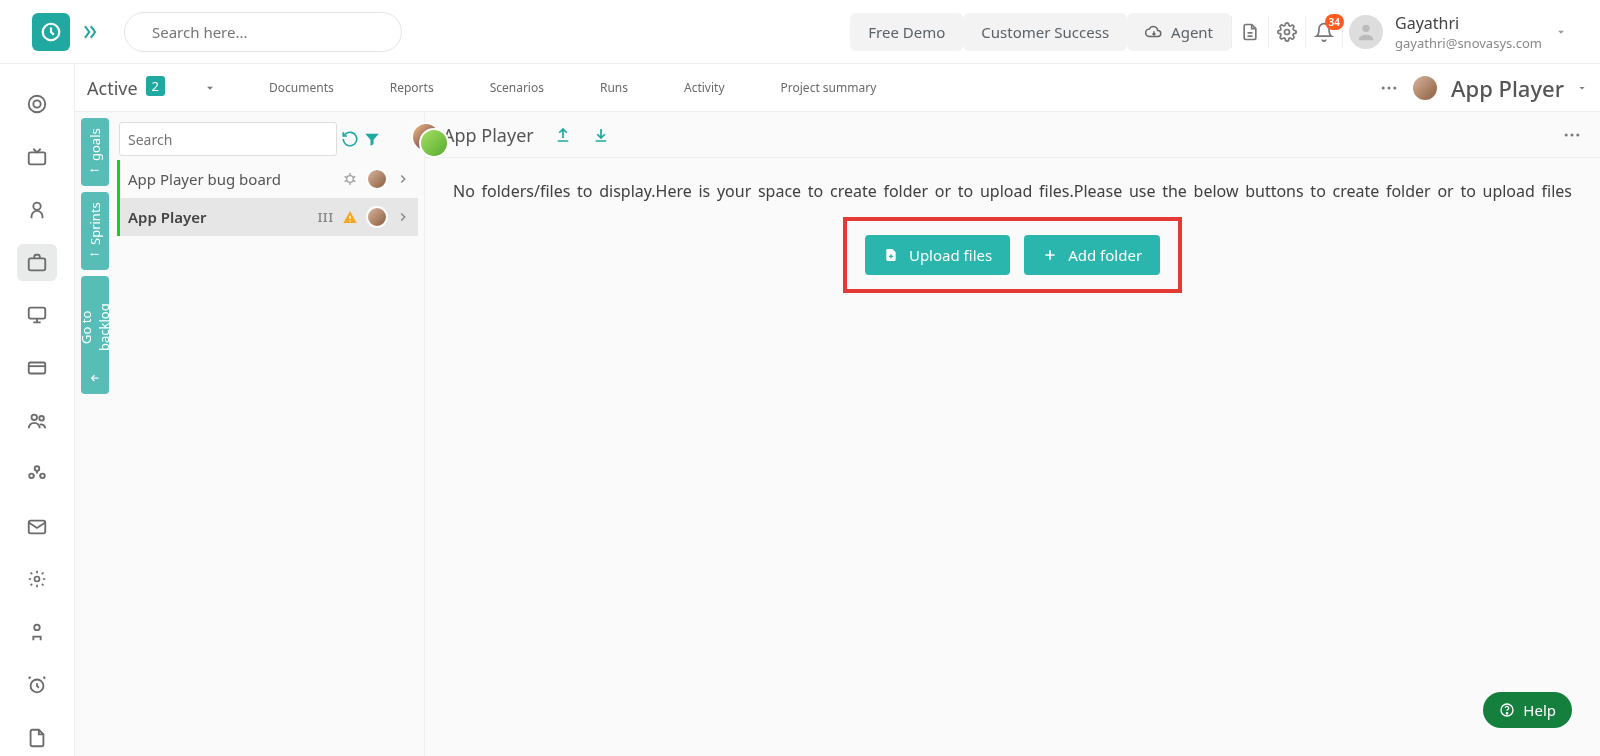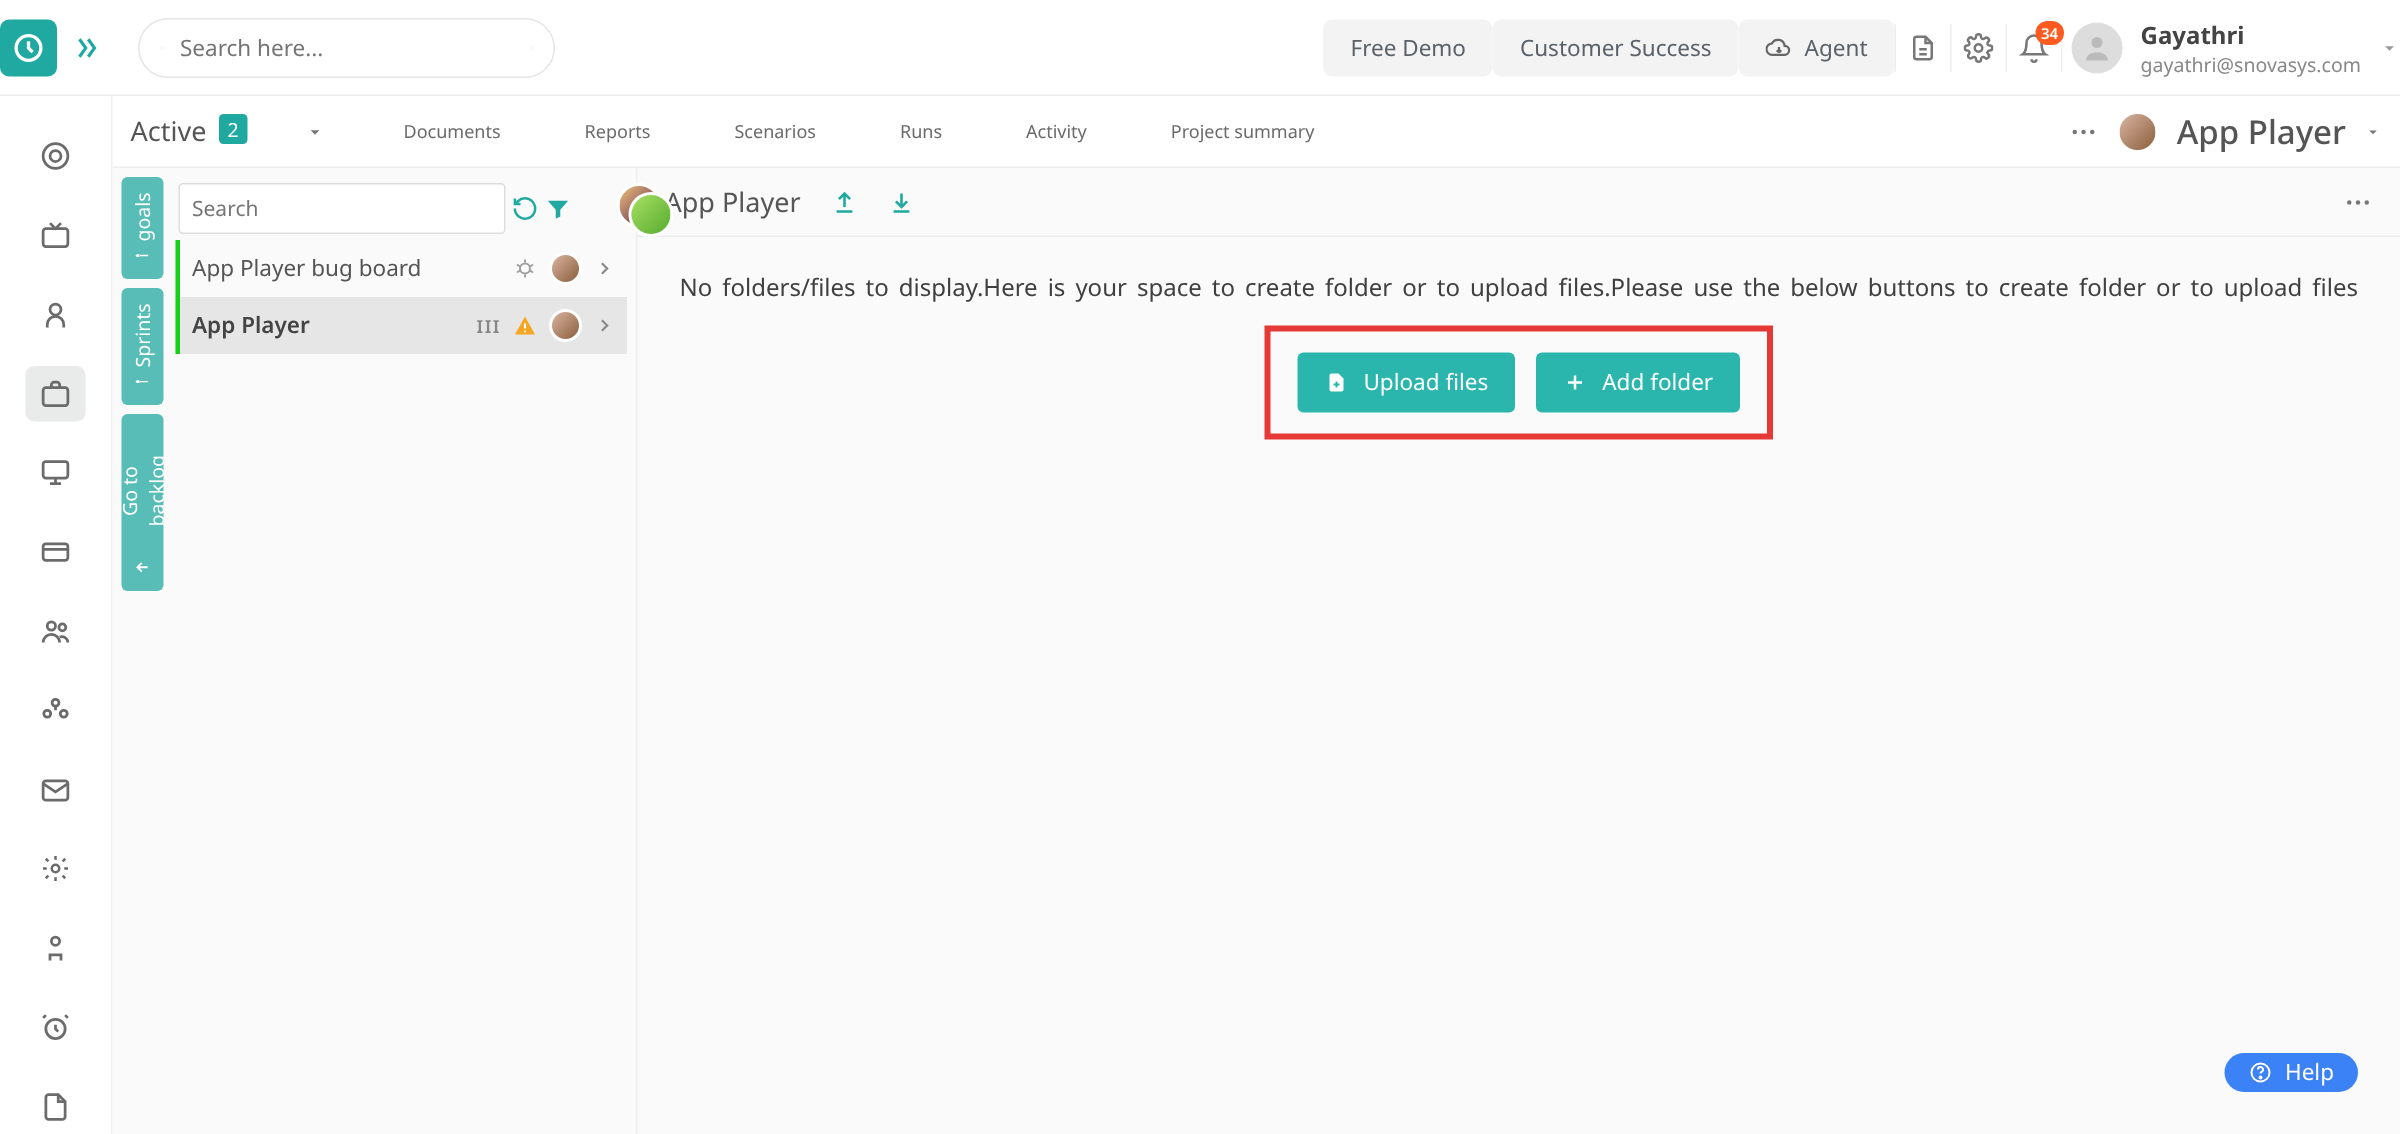--- a/index.html
+++ b/index.html
@@ -1,32 +1,32 @@
 <!DOCTYPE html>
 <html><head>
 <meta charset="utf-8">
 <style>
 *{box-sizing:border-box;margin:0;padding:0;font-family:system-ui,-apple-system,Segoe UI,Roboto,sans-serif}
 body{width:1600px;height:756px;overflow:hidden;background:#fff;color:#555;position:relative}
 svg{display:block}
 
 
-.topbar{height:64px;display:flex;align-items:center;padding:0 0;border-bottom:1px solid #eee}
+.topbar{height:64px;display:flex;align-items:center;padding:0 32px;border-bottom:1px solid #eee}
 .logo{width:38px;height:38px;background:#1fa9a0;border-radius:6px;display:flex;align-items:center;justify-content:center;color:#fff}
 .expand-icon{margin-left:10px;color:#1fa9a0;cursor:pointer}
 .search-wrap{margin-left:24px;width:278px;height:40px;border:1px solid #e5e5e5;border-radius:20px;display:flex;align-items:center;padding:0 14px;gap:12px}
 .search-wrap input{border:0;outline:0;flex:1;font-size:15px;color:#888;background:transparent}
 .topbar-right{margin-left:auto;display:flex;align-items:center;}
 .pill{height:38px;padding:0 18px;border-radius:6px;background:#f3f3f3;display:flex;align-items:center;gap:8px;color:#5a6168;font-size:15px;cursor:pointer}
 .icon-btn{width:36px;height:36px;display:flex;align-items:center;justify-content:center;color:#777;cursor:pointer;position:relative}
 .vr{width:1px;height:32px;background:#eee}
 .badge{position:absolute;top:0;right:-2px;background:#ff5a1f;color:#fff;font-size:10px;border-radius:8px;padding:1px 4px;font-weight:600}
 .avatar-sm{width:34px;height:34px;border-radius:50%;background:#ddd;display:flex;align-items:center;justify-content:center;color:#fff}
 .user-block{display:flex;align-items:center;gap:12px;margin-left:6px}
-.user-name{font-size:16px;color:#444;font-weight:700}
+.user-name{font-size:16px;color:#444;font-weight:400}
 .user-email{font-size:13px;color:#888}
 
 
 .rail{position:absolute;left:0;top:64px;bottom:0;width:75px;border-right:1px solid #eee;display:flex;flex-direction:column;align-items:center;padding-top:22px;gap:16px}
 .rail-item{width:40px;height:40px;display:flex;align-items:center;justify-content:center;color:#6b6b6b;border-radius:6px;cursor:pointer}
 .rail-item.active{background:#e9eaea}
 
 
 .subhdr{position:absolute;left:75px;right:0;top:64px;height:48px;display:flex;align-items:center;padding:0 12px;border-bottom:1px solid #eee}
 .active-label{font-size:18px;color:#555;display:flex;align-items:flex-start;gap:8px}
@@ -63,21 +63,21 @@
 .main-hdr{height:46px;display:flex;align-items:center;padding:0 18px;gap:20px;border-bottom:1px solid #eee}
 .main-hdr-title{font-size:18px;color:#555}
 .main-hdr .ico{color:#1fa9a0;cursor:pointer}
 .main-hdr-right{margin-left:auto;color:#777;cursor:pointer}
 .empty-msg{color:#404040;font-size:16px;text-align:justify;text-align-last:justify;padding:22px 28px 14px 28px;line-height:1.45}
 .btn-row{display:flex;justify-content:center}
 .btn-box{border:4px solid #e53935;padding:14px 18px;display:flex;gap:14px}
 .tbtn{background:#2bb6ad;color:#fff;height:40px;padding:0 18px;border:0;border-radius:4px;display:flex;align-items:center;gap:10px;font-size:15px;cursor:pointer}
 
 
-.help{position:absolute;right:28px;bottom:28px;background:#3b82f6;color:#fff;height:26px;padding:0 16px;border-radius:19px;display:flex;align-items:center;gap:8px;font-size:15px;cursor:pointer}
+.help{position:absolute;right:28px;bottom:28px;background:#15803d;color:#fff;height:36px;padding:0 16px;border-radius:19px;display:flex;align-items:center;gap:8px;font-size:15px;cursor:pointer}
 </style>
 </head>
 <body>
 
 <div class="topbar">
   <div class="logo">
     <svg width="22" height="22" viewBox="0 0 24 24" fill="none" stroke="currentColor" stroke-width="2.4">
         <circle cx="12" cy="12" r="9"></circle>
         <path d="M12 7v5l3 3"></path>
       </svg>

